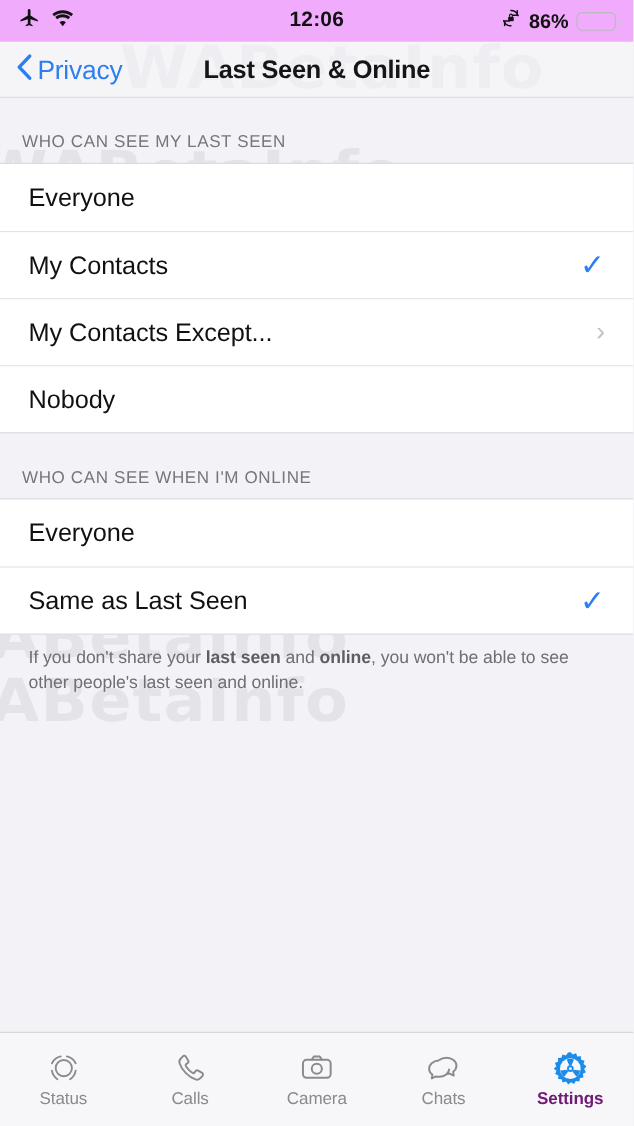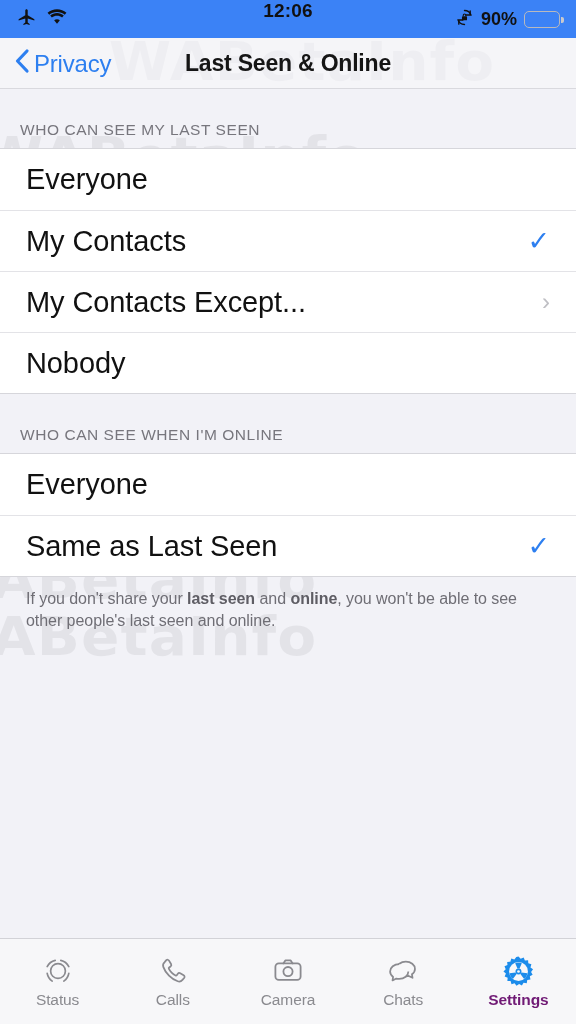--- a/index.html
+++ b/index.html
@@ -32,22 +32,22 @@
     color:#000;
     opacity:0.055;
     white-space:nowrap;
     transform:scaleX(1.05);
   }
 
   
   #statusbar {
     position:relative; z-index:3;
     height:38px;
-    background:#3b82f6;
-    display:flex; 
+    background:#f0abfc;
+    display:flex; align-items:center;
     padding:0 16px;
   }
   .sb-left { display:flex; align-items:center; gap:9px; }
   .sb-center {
     position:absolute; left:0; right:0;
     text-align:center;
     font-size:19px; font-weight:bold;
     color:#111;
     letter-spacing:0.2px;
   }
@@ -120,21 +120,21 @@
   }
   .row {
     display:flex; align-items:center;
     height:61px;
     padding:0 26px;
     cursor:pointer;
     background:transparent;
   }
   .row + .row { border-top:0.6px solid #E3E3E7; }
   .row-label {
-    font-size:29px;
+    font-size:23px;
     color:#111;
     letter-spacing:-0.1px;
     flex:1;
   }
   .check {
     color:#2D7FF0;
     font-size:27px;
     line-height:1;
     font-weight:500;
   }
@@ -209,21 +209,21 @@
 
     <div class="sb-right">
       <span>
         <svg width="19" height="19" viewBox="0 0 24 24" fill="none" stroke="#111" stroke-width="1.7">
           <path d="M12 3.2a8.8 8.8 0 0 1 8.3 5.9M12 20.8a8.8 8.8 0 0 1-8.3-5.9" stroke-linecap="round"></path>
           <path d="M19.2 3.6v5.2h-5.2M4.8 20.4v-5.2h5.2" stroke-linecap="round" stroke-linejoin="round"></path>
           <rect x="8.8" y="10.3" width="6.4" height="5.2" rx="1.1" fill="#111" stroke="none"></rect>
           <path d="M10.4 10.3V9.1a1.6 1.6 0 0 1 3.2 0v1.2" stroke-width="1.4"></path>
         </svg>
       </span>
-      <span class="sb-pct">90%</span>
+      <span class="sb-pct">86%</span>
       <span class="batt">
         <span class="batt-fill" id="batt-fill" style="width: 90%; background: rgb(253, 206, 11);"></span>
       </span>
     </div>
   </div>
 
   <div id="navbar">
     <div id="back-btn">
       <span>
         <svg width="16" height="26" viewBox="0 0 16 26" fill="none" stroke="#2D7FF0" stroke-width="3.2" stroke-linecap="round" stroke-linejoin="round">

